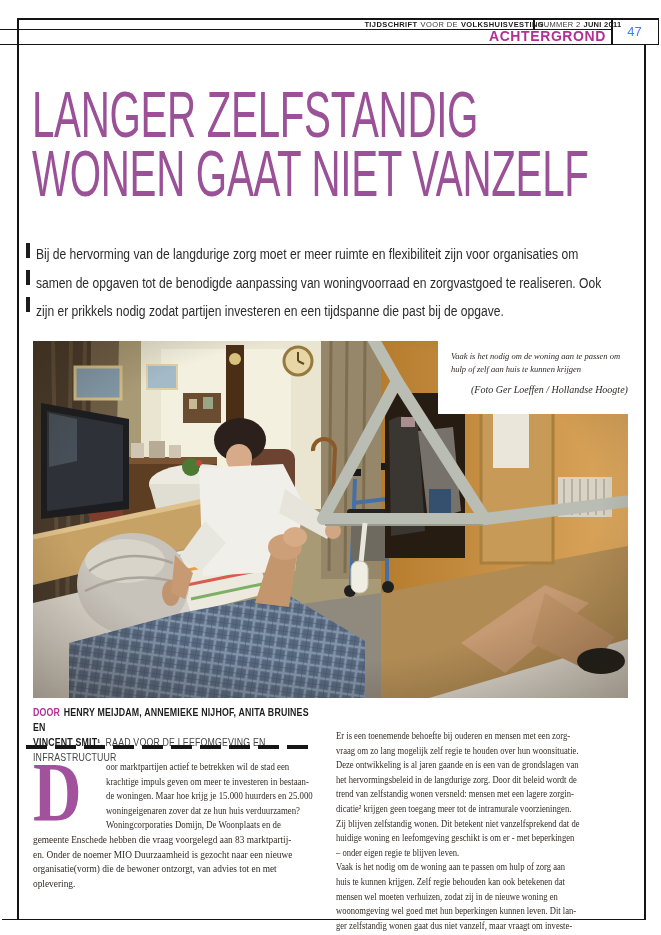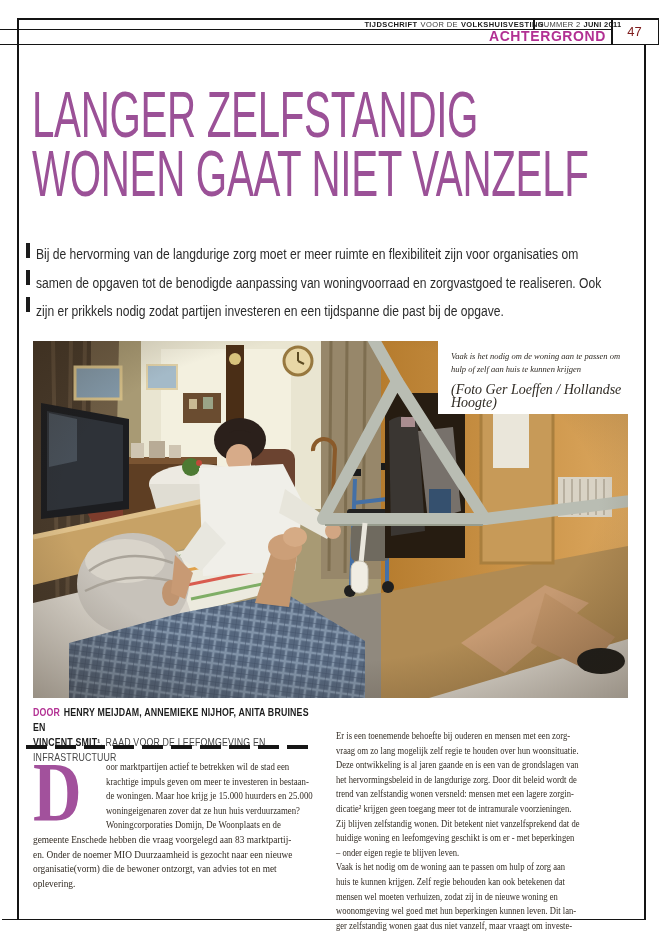--- a/index.html
+++ b/index.html
@@ -14,40 +14,40 @@
   .mast-title .r{font-weight:normal;color:#3c3c3c;margin:0 3px;}
   .mast-issue{position:absolute;left:538px;top:19.5px;width:68px;text-align:right;
       font-size:7.5px;line-height:9px;letter-spacing:.3px;color:#1b1b1b;white-space:nowrap;}
   .mast-issue .r{font-weight:normal;color:#3c3c3c;margin-right:3px;}
   .mast-issue .b{font-weight:bold;}
   .kicker{position:absolute;left:300px;top:30px;width:306px;text-align:right;
       font-size:14px;line-height:13px;font-weight:bold;letter-spacing:.6px;
       color:var(--c-kicker,#b23093);}
   .pagenum{position:absolute;left:611px;top:18px;width:47px;height:26px;
       display:flex;align-items:center;justify-content:center;
-      font-size:13px;color:#7f1d1d;}
+      font-size:13px;color:#3b82f6;}
   
   .headline{position:absolute;left:32px;top:86px;}
   .headline-line{font-size:64px;line-height:59px;letter-spacing:-.5px;white-space:nowrap;
       color:var(--c-headline,#9b5197);transform:scaleX(.63);transform-origin:0 0;}
   
   .intro{position:absolute;left:36px;top:240px;width:575px;text-align:right;}
   .intro-dash{position:absolute;left:26px;top:243px;width:3.5px;height:80px;
       background:repeating-linear-gradient(to bottom,#1b1b1b 0 15px,transparent 15px 27px);}
   .intro-line{font-size:15.5px;line-height:28.5px;color:var(--c-intro,#2b2b2b);
       white-space:nowrap;transform:scaleX(.78);transform-origin:0 0;}
   
   .photo{position:absolute;left:33px;top:341px;width:595px;height:357px;overflow:hidden;}
   .photo svg{display:block;}
   .caption-box{position:absolute;left:405px;top:0;width:190px;height:73px;background:#fff;
       padding:9px 0 0 13px;box-sizing:border-box;}
   .caption-line{font-family:"Liberation Serif",serif;font-style:italic;font-size:8.5px;
       line-height:12.5px;color:#2e2922;}
-  .credit{font-family:"Liberation Serif",serif;font-style:italic;font-size:14px;
-      line-height:12.5px;color:#2e2922;margin-top:9px;}
+  .credit{font-family:"Liberation Serif",serif;font-style:italic;font-size:10px;
+      line-height:12.5px;color:#2e2922;margin-top:9px;margin-left:20px;}
   
   .byline{position:absolute;left:33px;top:705px;width:330px;transform:scaleX(.88);
       transform-origin:0 0;font-size:10px;line-height:15px;letter-spacing:.2px;}
   .byline .lbl{color:var(--c-byline_label,#b23093);font-weight:bold;margin-right:4px;}
   .byline .auth{color:#1c1c1c;font-weight:bold;}
   .byline .aff{color:#454545;font-weight:normal;}
   .dash-rule{position:absolute;left:26px;top:745px;width:289px;height:3.5px;
       background:repeating-linear-gradient(to right,#161616 0 21px,transparent 21px 29px);}
   
   .col1{position:absolute;left:33px;top:759px;width:282px;}

